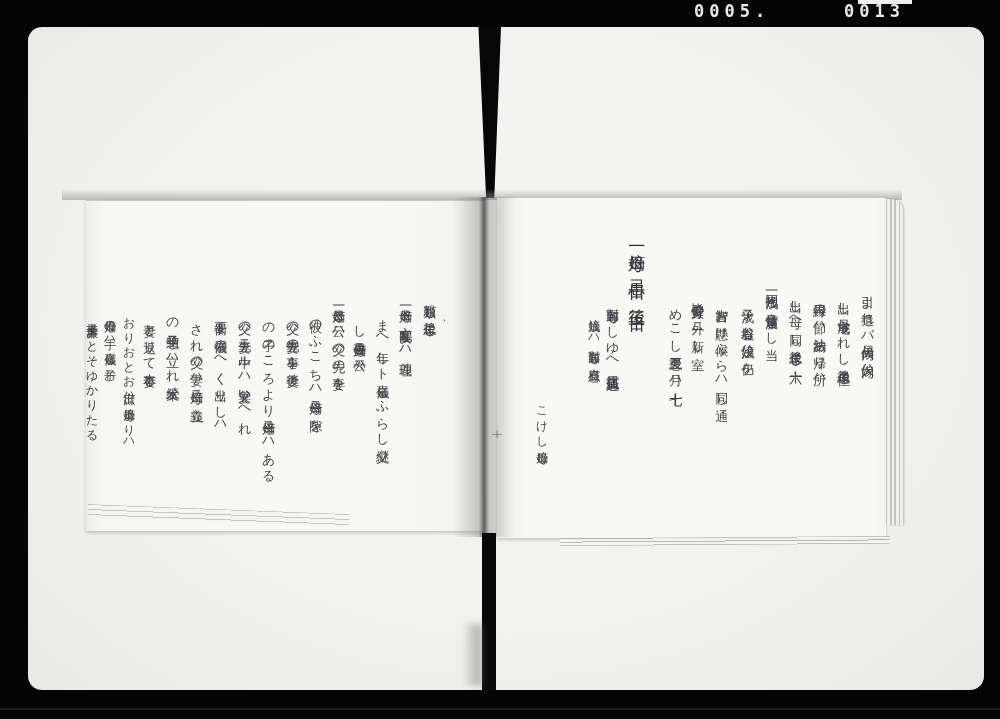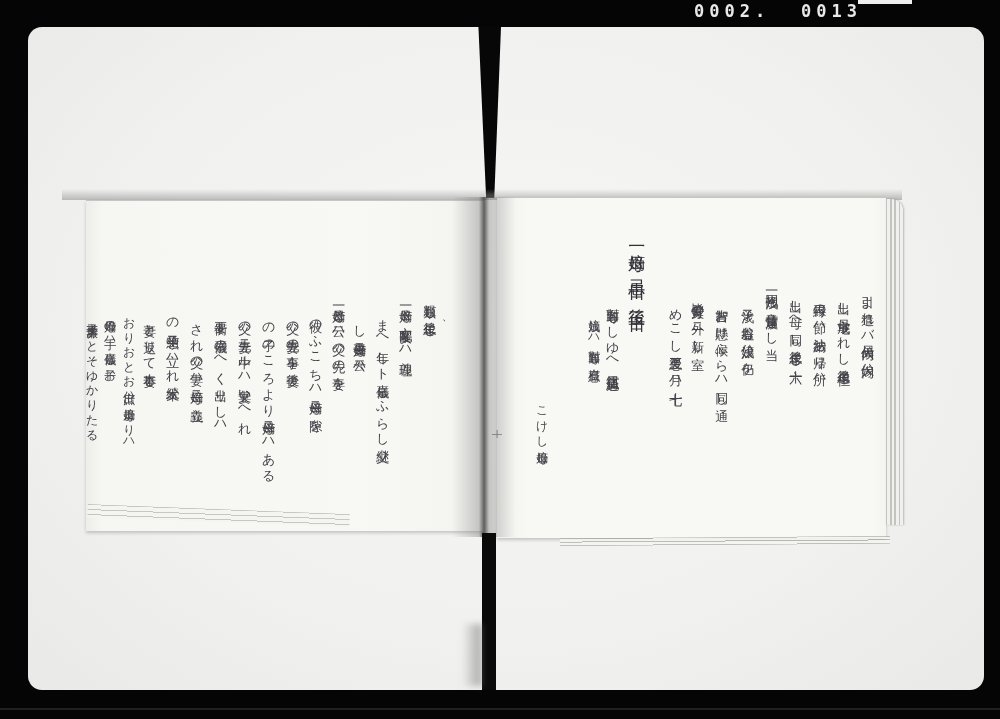--- a/index.html
+++ b/index.html
@@ -50,22 +50,22 @@
        overflow:hidden;color:#2e2e35;line-height:1.02;letter-spacing:1px;opacity:.9;
        filter:blur(.2px);font-family:"DejaVu Sans",sans-serif;}
   .col.heading{letter-spacing:3px;color:#26262c;opacity:.95;}
   .col.leaf{opacity:.55;}
 </style>
 </head>
 <body>
 
 <div id="stage">
 
-  <div class="counter" style="left:694px;">0002.</div>
-  <div class="counter" style="left:801px;">0013</div>
+  <div class="counter" style="left:694px;">0005.</div>
+  <div class="counter" style="left:844px;">0013</div>
   <div class="top-bar"></div>
   <div class="film-line"></div>
 
   <div class="backdrop"></div>
   <div class="slit-top"></div>
   <div class="top-edge-band"></div>
 
   <div class="page page-left"></div>
   <div class="page page-right"></div>
 

